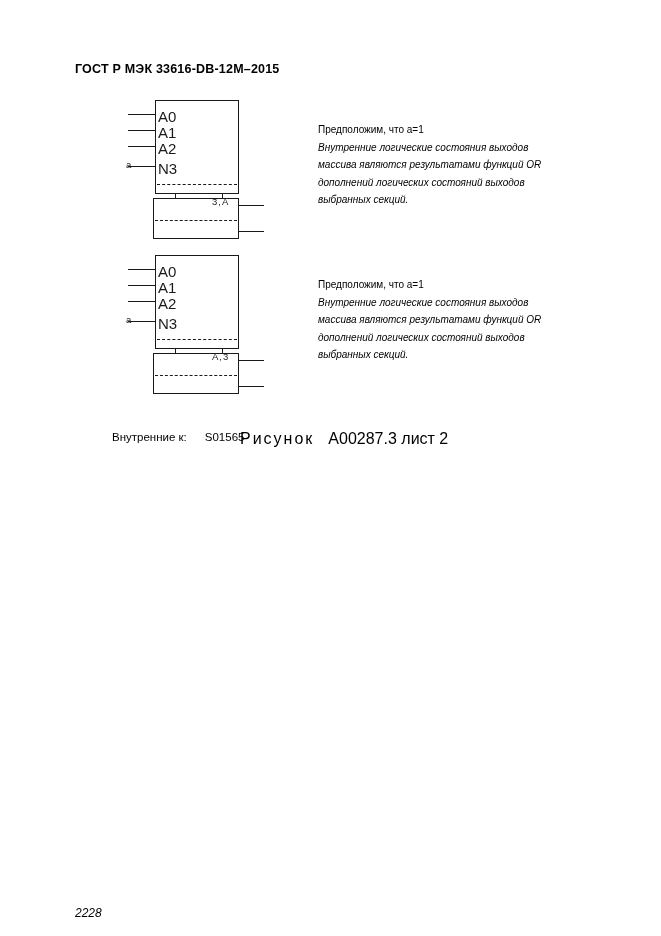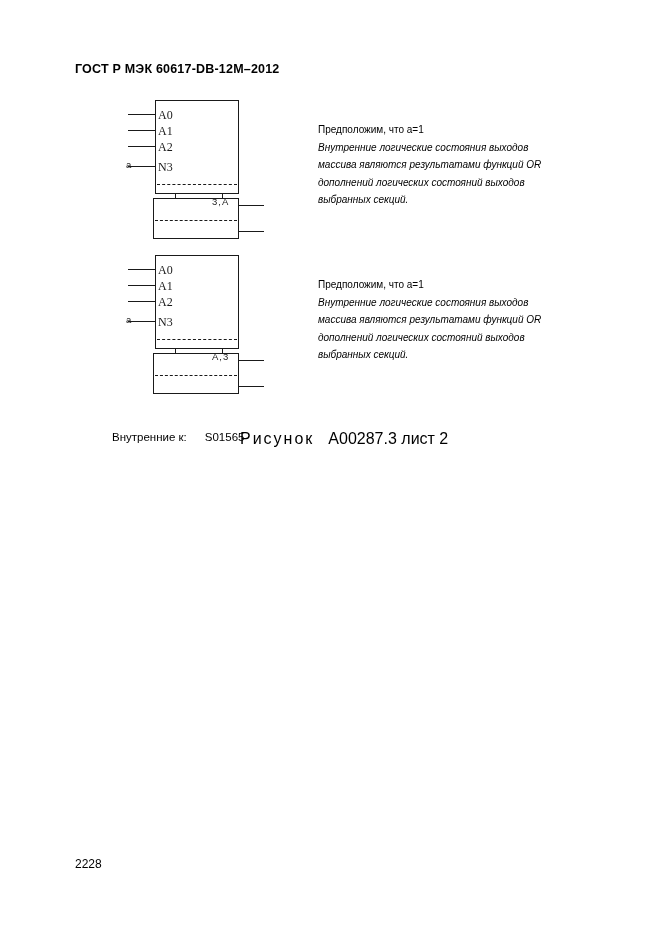--- a/index.html
+++ b/index.html
@@ -39,22 +39,22 @@
   }
   .h { height: 1px; }
   .v { width: 1px; }
   .dash-h {
     position: absolute;
     height: 0;
     border-top: 1px dashed #1a1a1a;
   }
   .pin-label {
     position: absolute;
-    font-size: 12px;
-    font-family: Liberation Serif, serif;
+    font-size: 15px;
+    font-family: Liberation Sans, sans-serif;
     color: #1a1a1a;
     white-space: nowrap;
   }
   .a-label {
     position: absolute;
     font-size: 9.5px;
     color: #1a1a1a;
   }
   .out-label {
     position: absolute;
@@ -87,30 +87,31 @@
     position: absolute;
     font-size: 11.5px;
     white-space: nowrap;
   }
   .applies .val {
     margin-left: 18px;
   }
   .page-number {
     position: absolute;
     left: 75px;
-    top: 857px;
+    top: 906px;
     font-size: 12px;
+    font-style: italic;
   }
 </style>
 </head>
 <body>
 
 <div class="page">
 
-  <div class="header-title">ГОСТ Р МЭК 60617-DB-12M–2012</div>
+  <div class="header-title">ГОСТ Р МЭК 33616-DB-12M–2015</div>
 
   <div class="diagram" style="left:0; top:0;">
 
     <div class="ln v" style="left:155px; top:100px; height:93px;"></div>
     <div class="ln v" style="left:238px; top:100px; height:93px;"></div>
     <div class="ln h" style="left:155px; top:100px; width:84px;"></div>
     <div class="ln h" style="left:155px; top:193px; width:84px;"></div>
 
     <div class="ln h" style="left:128px; top:114px; width:27px;"></div>
     <div class="ln h" style="left:128px; top:130px; width:27px;"></div>

